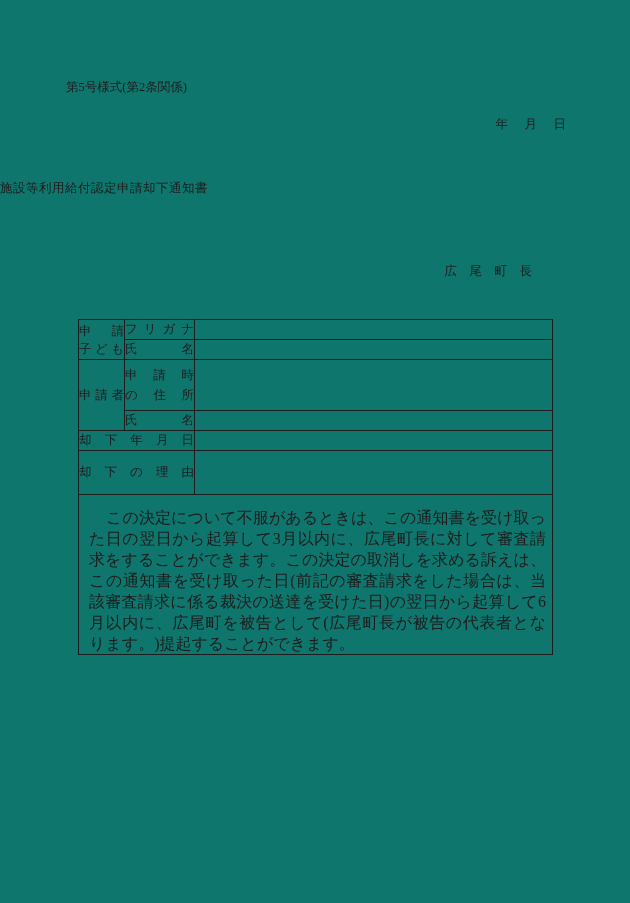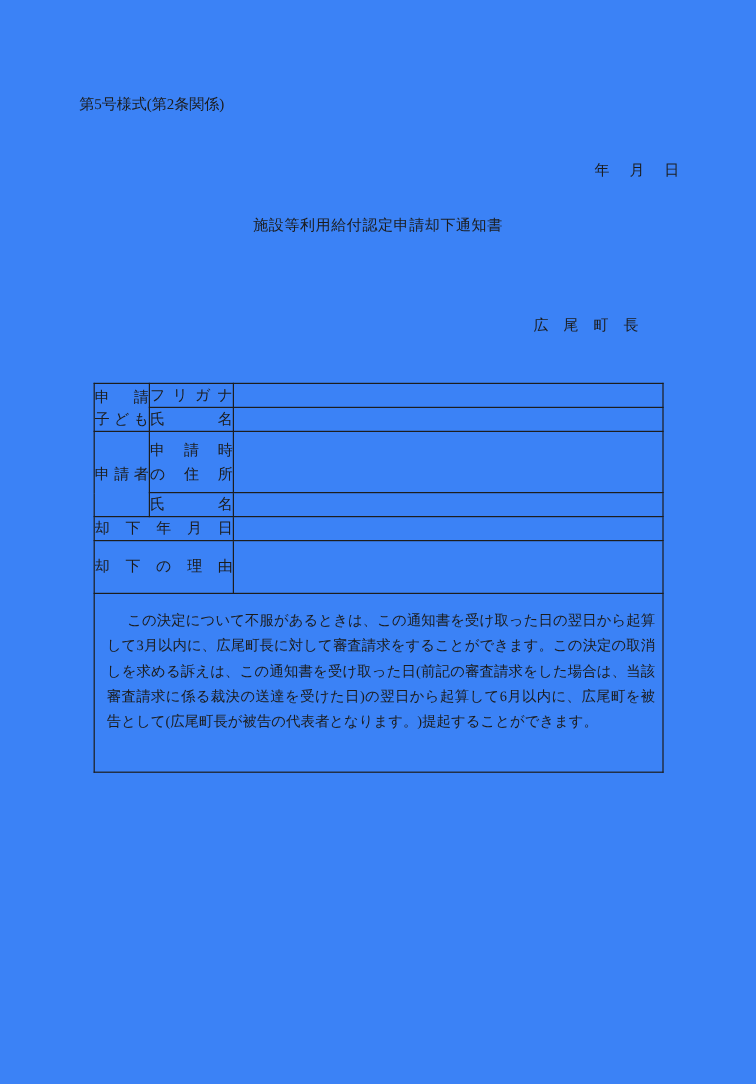--- a/index.html
+++ b/index.html
@@ -1,29 +1,29 @@
 <!DOCTYPE html>
 <html lang="ja"><head>
 <meta charset="utf-8">
 <style>
   html,body{margin:0;padding:0;background:#e8e8e8;}
   .page{
     position:relative;
     width:630px;height:903px;
     margin:0 auto;
-    background:#3b82f6;
+    background:#0f766e;
     color:#1c1c1c;
     font-family:"Liberation Serif","DejaVu Serif",serif;
     font-size:12.5px;
     overflow:hidden;
   }
   .abs{position:absolute;}
   .form-number{left:66px;top:79px;}
-  .date-line{top:134px;left:0;width:100%;text-align:right;padding-right:62px;box-sizing:border-box;letter-spacing:2px;}
-  .doc-title{top:180px;left:0;width:100%;text-align:center;letter-spacing:0.5px;}
+  .date-line{top:116px;left:0;width:100%;text-align:right;padding-right:62px;box-sizing:border-box;letter-spacing:2px;}
+  .doc-title{top:180px;left:0;width:100%;text-align:left;letter-spacing:0.5px;}
   .addressee{top:223px;left:0;width:100%;text-align:right;padding-right:98px;box-sizing:border-box;margin-top:40px;}
   .body-par{
     left:57px;top:259px;width:516px;
     line-height:22px;
     text-indent:27px;
     text-align:justify;
   }
   table.form-table{
     left:78px;top:319px;
     width:474px;
@@ -43,21 +43,21 @@
   .h18{height:18px;}
   .h50{height:50px;}
   .h43{height:43px;}
   .jchars{display:flex;justify-content:space-between;line-height:19px;}
   .stack .jchars{line-height:20px;}
   .group-cell .jchars{line-height:18px;}
   td.note-cell{
     height:136px;
     vertical-align:top;
     padding:12px 6px 0 10px;
-    font-size:12px;
+    font-size:16px;
     line-height:21px;
     text-align:justify;
     text-indent:17px;
   }
 </style>
 </head>
 <body>
 
 <div class="page">
 

